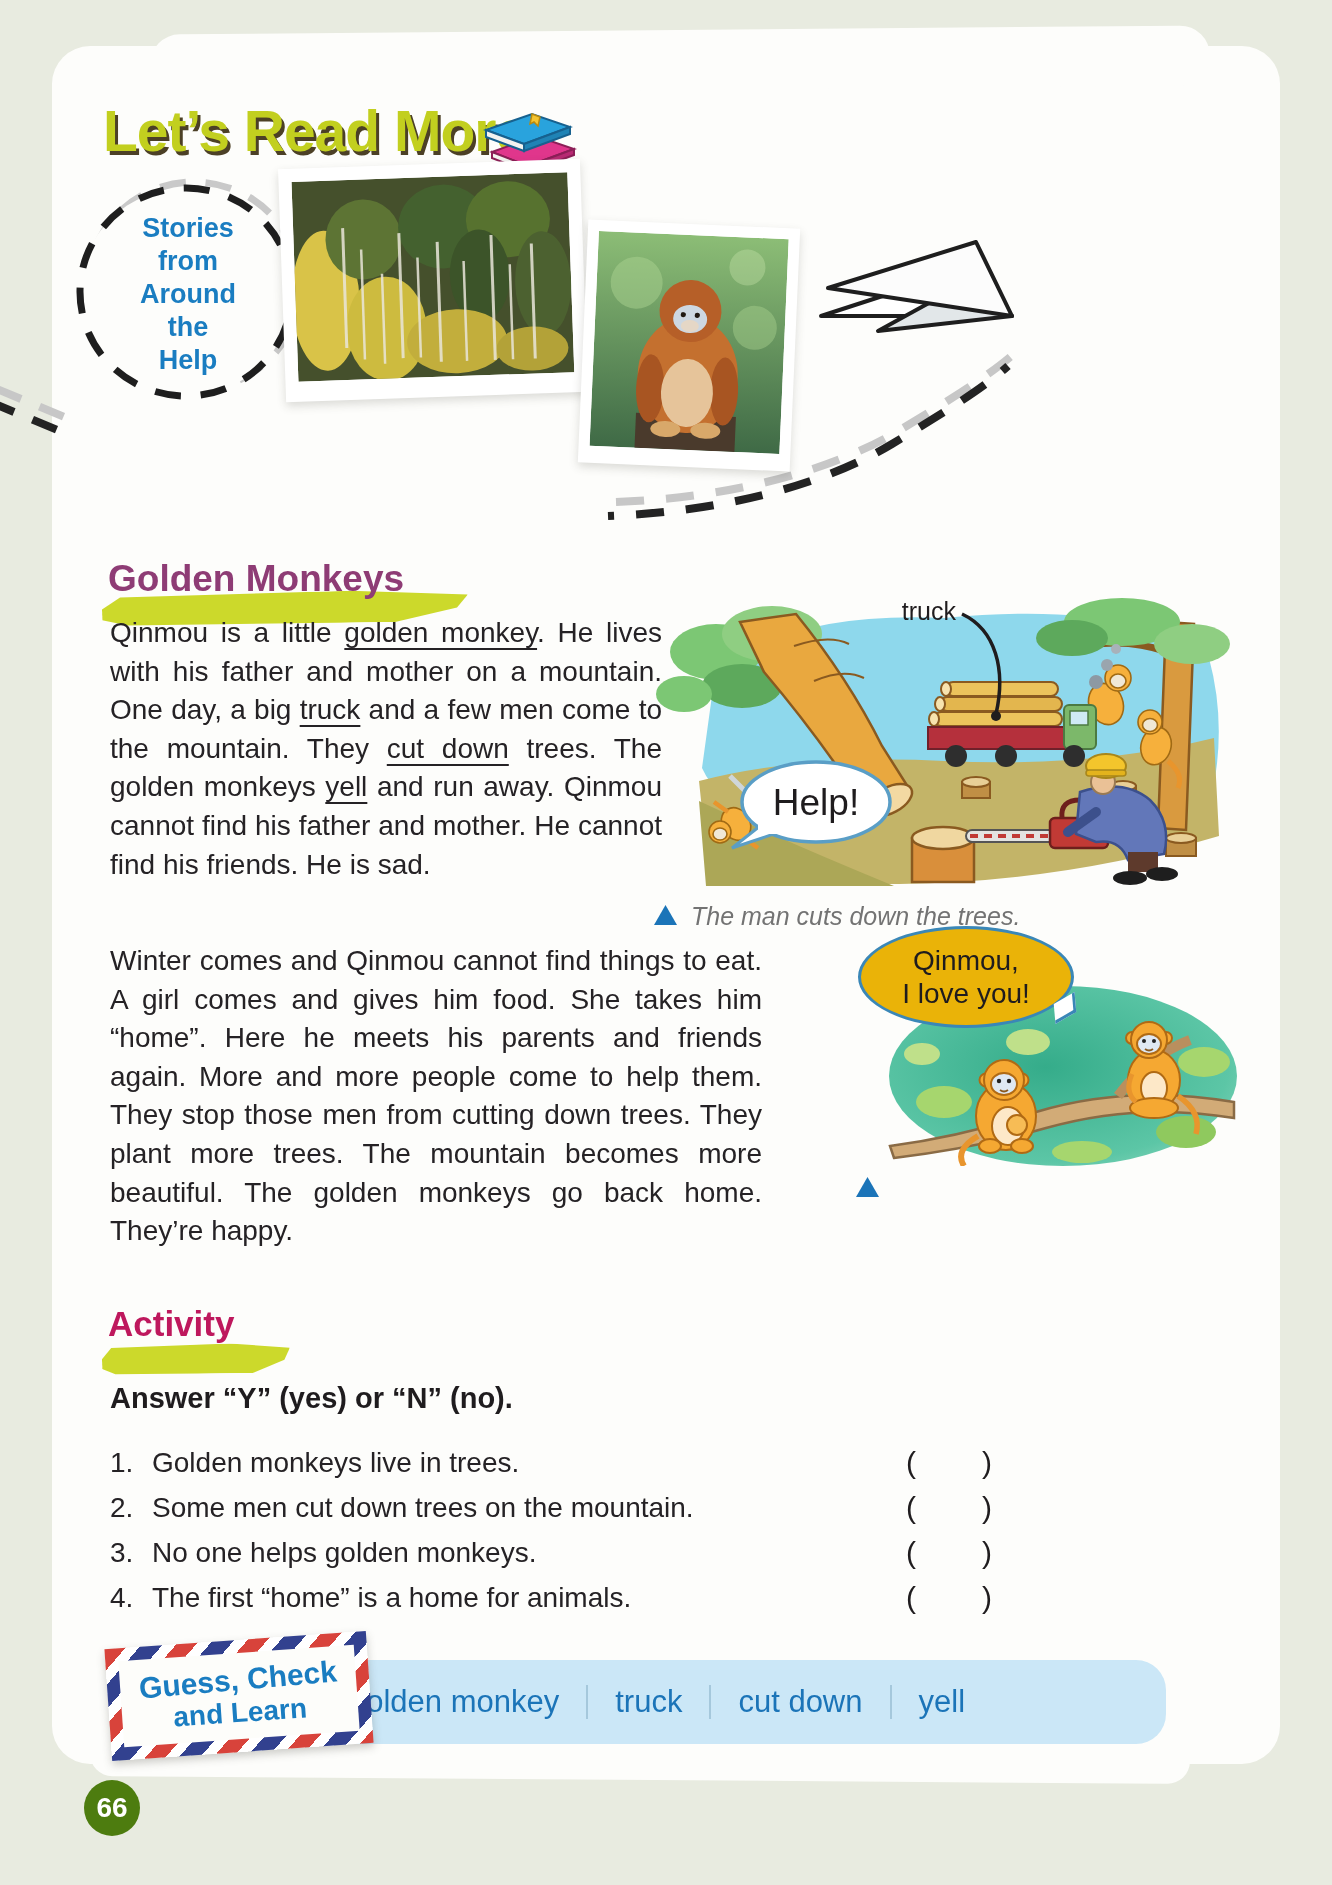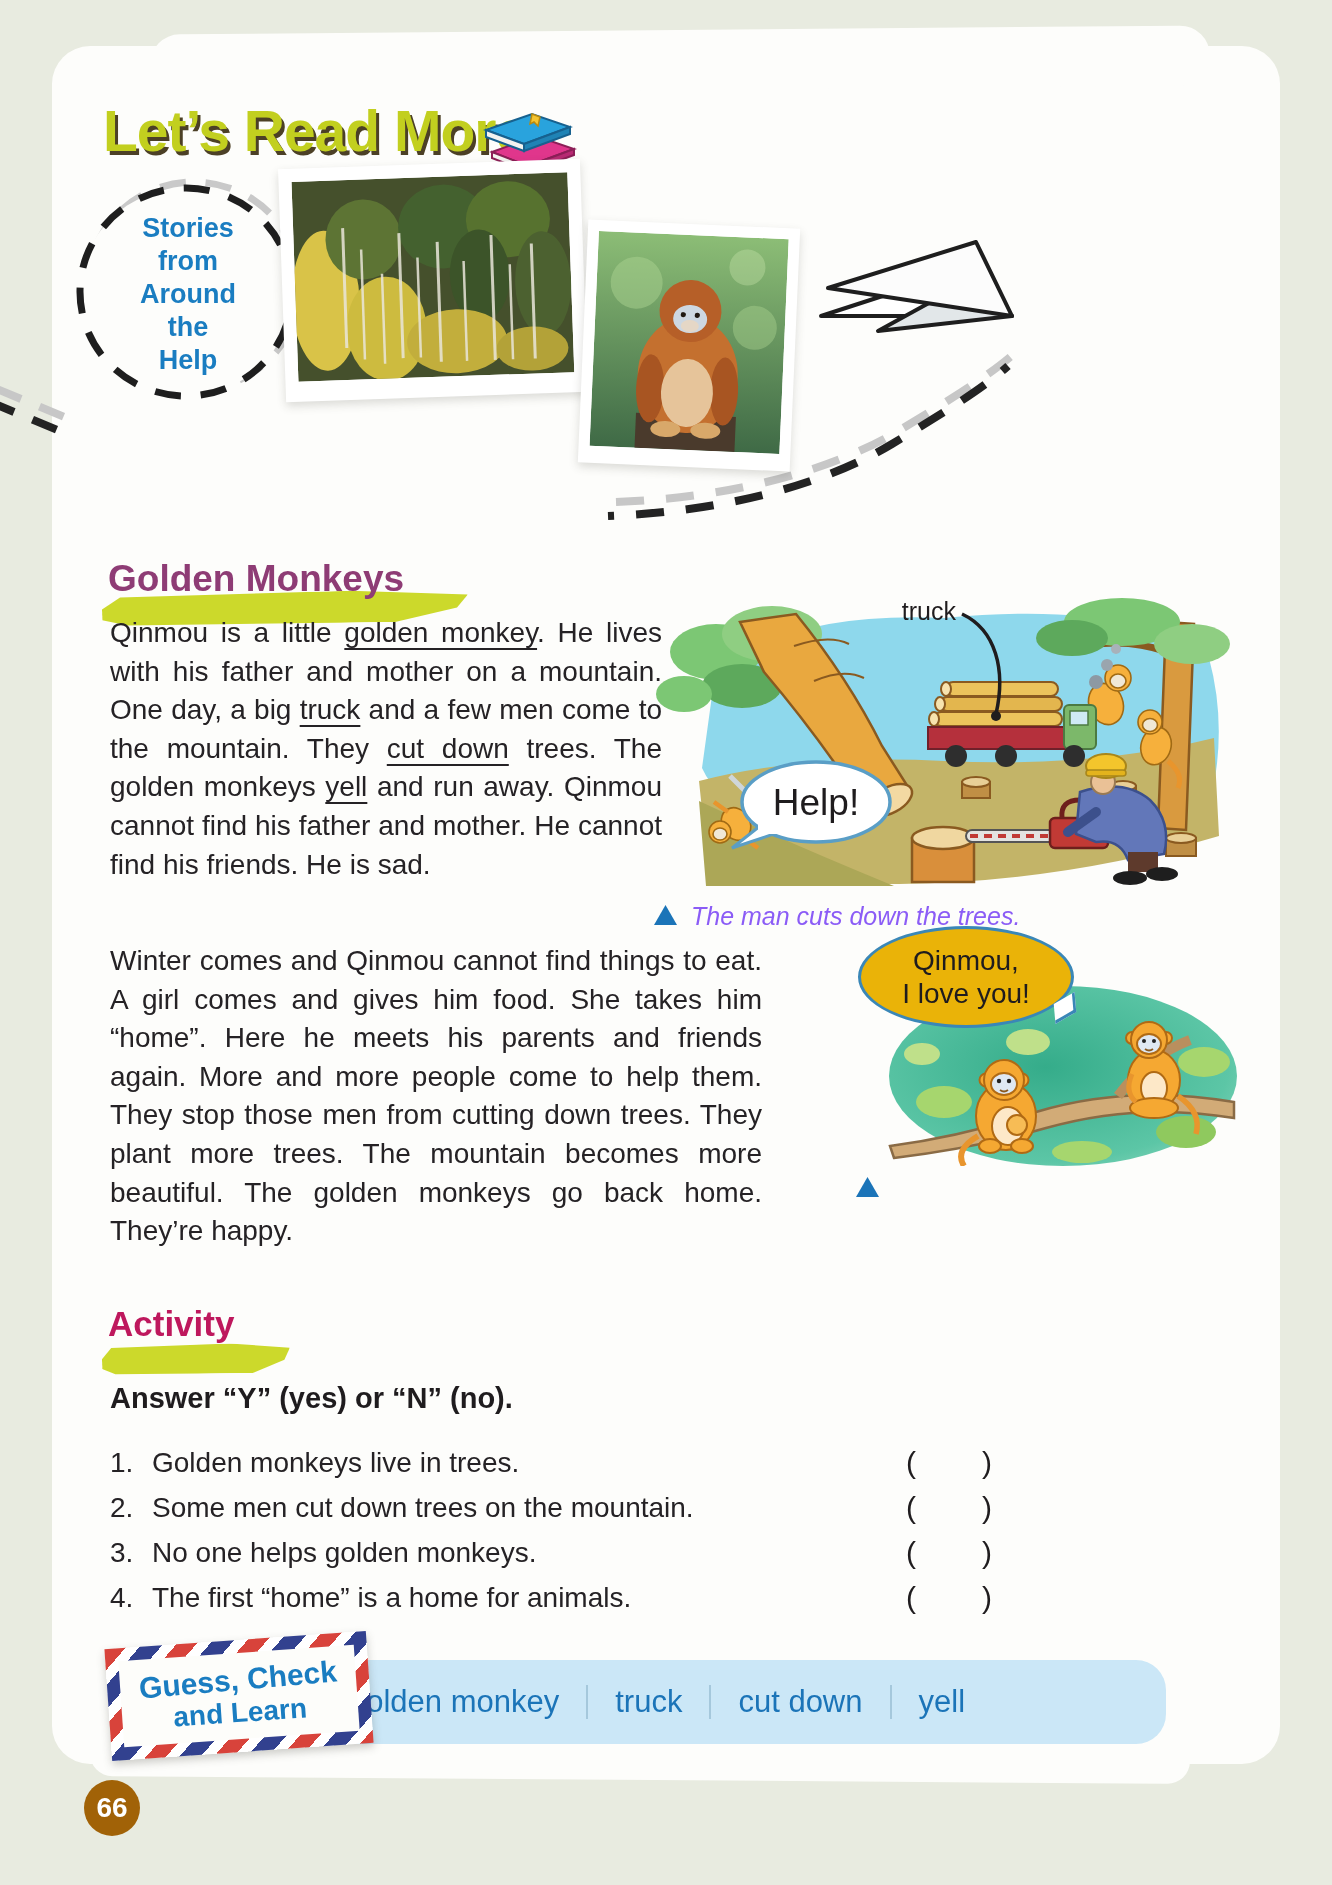--- a/index.html
+++ b/index.html
@@ -59,21 +59,21 @@
   .brush-activity { left:102px; top:1344px; width:188px; height:30px; transform:rotate(-1deg); }
 
   .para { text-align:justify; font-size:28px; line-height:38.6px; color:#252225; z-index:2; }
   .para-1 { left:110px; top:614px; width:552px; }
   .para-2 { left:110px; top:942px; width:652px; }
   .u { text-decoration:underline; text-underline-offset:6px; text-decoration-thickness:2px; }
 
   .illu1 { left:644px; top:586px; width:592px; height:314px; z-index:2; }
   .illu2 { left:886px; top:984px; width:354px; height:182px; z-index:2; }
 
-  .caption { display:flex; gap:14px; align-items:flex-start; z-index:2; font-style:italic; font-size:25px; line-height:33px; color:#8b5cf6; }
+  .caption { display:flex; gap:14px; align-items:flex-start; z-index:2; font-style:italic; font-size:25px; line-height:33px; color:#737373; }
   .caption-1 { left:654px; top:900px; width:540px; }
   .caption-2 { left:856px; top:1172px; width:360px; }
   .cap-tri { flex:0 0 auto; margin-top:5px; }
 
   .bubble {
     background:#eab308; border:3px solid #3a87b7; border-radius:50%;
     display:flex; flex-direction:column; align-items:center; justify-content:center;
     z-index:3; text-align:center; color:#1f1c1e;
   }
   .bubble-2 { left:858px; top:926px; width:216px; height:102px; font-size:28px; line-height:33px; }
@@ -108,21 +108,21 @@
     left:298px; top:1660px; width:868px; height:84px;
     background:#cbe7f7; border-radius:14px 30px 30px 14px;
     display:flex; align-items:center; justify-content:center; padding-right:150px;
     z-index:2;
   }
   .vocab-item { color:#1b74b8; font-size:31px; padding:0 27px; white-space:nowrap; }
   .vocab-sep { width:2px; height:34px; background:#a5c8dc; }
 
   .page-badge {
     left:84px; top:1780px; width:56px; height:56px; border-radius:50%;
-    background:#a16207; color:#fff; font-size:28px; font-weight:800;
+    background:#4d7c0f; color:#fff; font-size:28px; font-weight:800;
     display:flex; align-items:center; justify-content:center; z-index:2;
   }
 </style>
 </head>
 <body>
 
 <div class="abs paper"></div>
 <div class="abs paper-tear-top"></div>
 <div class="abs paper-tear-bottom"></div>
 

